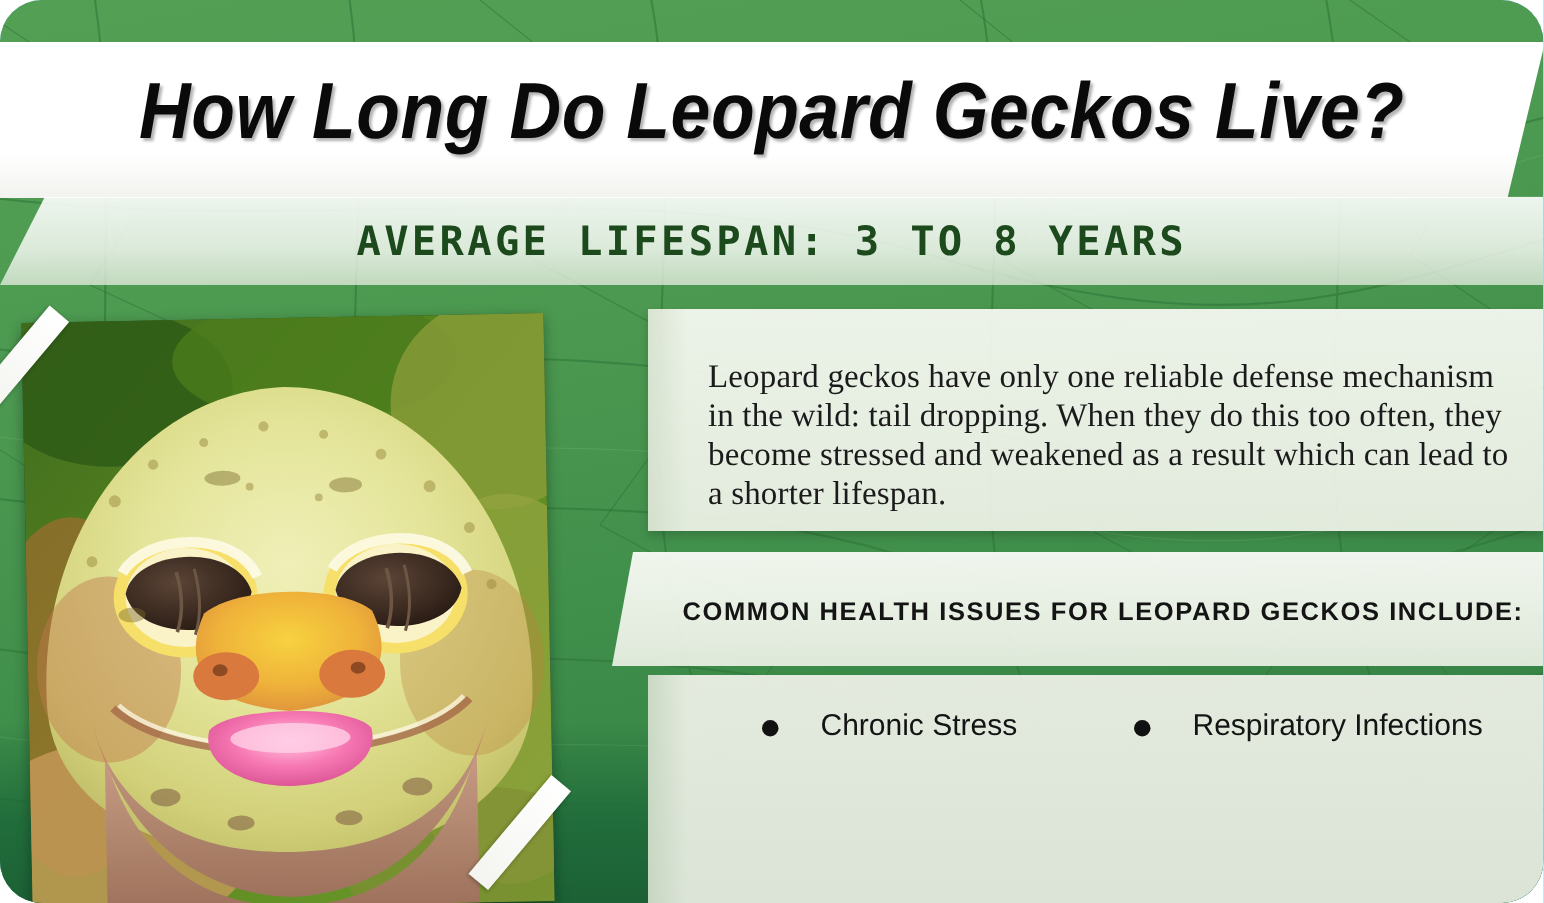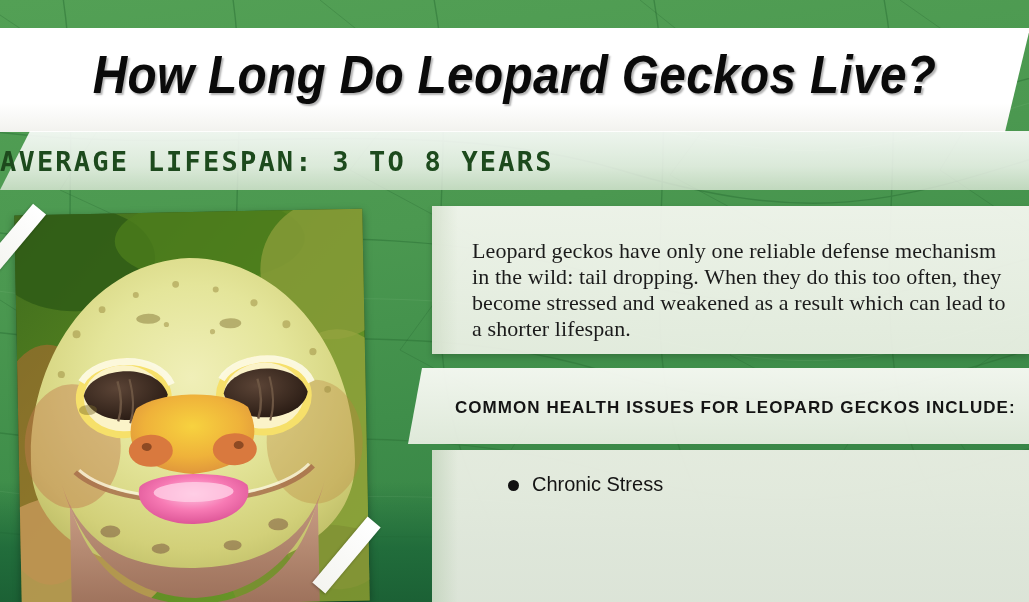--- a/index.html
+++ b/index.html
@@ -7,20 +7,21 @@
     width: 1029px; height: 602px;
     overflow: hidden;
     font-family: "Liberation Sans", sans-serif;
   }
 
   #stage {
     position: relative;
     width: 1029px; height: 602px;
     background: #7dd3fc;
     overflow: hidden;
+    border-radius: 28px;
   }
 
   
   .bg-base {
     position: absolute; inset: 0;
     background:
       linear-gradient(170deg, #53a055 0%, #4b9850 38%, #3f8e4a 62%, #2f7b42 100%);
   }
   .bg-leaf-svg { position: absolute; inset: 0; width: 100%; height: 100%; }
   .bg-band-dark {
@@ -58,20 +59,21 @@
     position: absolute;
     left: 0; top: 131px;
     width: 1029px; height: 59px;
     background: linear-gradient(180deg, rgba(255,255,255,0.90) 0%, rgba(250,251,247,0.82) 60%, rgba(238,242,232,0.72) 100%);
     clip-path: polygon(30px 0, 1029px 0, 1029px 100%, 0 100%);
     box-shadow: 0 3px 5px rgba(0,0,0,0.18);
   }
   .subtitle-text {
     position: absolute;
     left: 0; right: 0; top: 146px;
+    text-align: center;
     font-family: "DejaVu Sans Mono", "Liberation Mono", monospace;
     font-weight: bold;
     font-size: 27px;
     letter-spacing: 2.2px;
     color: #1d4a1d;
     white-space: nowrap;
     z-index: 6;
   }
 
   
@@ -163,21 +165,21 @@
   .bullets-grid {
     position: absolute;
     left: 508px; top: 472px;
     width: 510px;
     display: grid;
     grid-template-columns: 248px 248px;
     grid-auto-rows: min-content;
     row-gap: 26px;
     z-index: 6;
   }
-  .bullet-item { display: flex; align-items: flex-start; gap: 13px; }
+  .bullet-item { display: flex; align-items: flex-start; gap: 28px; }
   .bullet-dot {
     width: 11px; height: 11px; border-radius: 50%;
     background: #111; flex: 0 0 auto; margin-top: 8px;
   }
   .bullet-label {
     font-family: "Liberation Sans", sans-serif;
     font-size: 20px;
     line-height: 25px;
     color: #141414;
   }
@@ -341,15 +343,19 @@
 
   <div class="health-banner"></div>
   <div class="health-text">COMMON HEALTH ISSUES FOR LEOPARD GECKOS INCLUDE:</div>
 
   <div class="bullets-panel"></div>
   <div class="bullets-grid">
     <div class="bullet-item">
       <span class="bullet-dot"></span>
       <span class="bullet-label">Chronic Stress</span>
     </div>
+    <div class="bullet-item">
+      <span class="bullet-dot"></span>
+      <span class="bullet-label">Respiratory Infections</span>
+    </div>
   </div>
 
 </div>
 
 </body></html>

